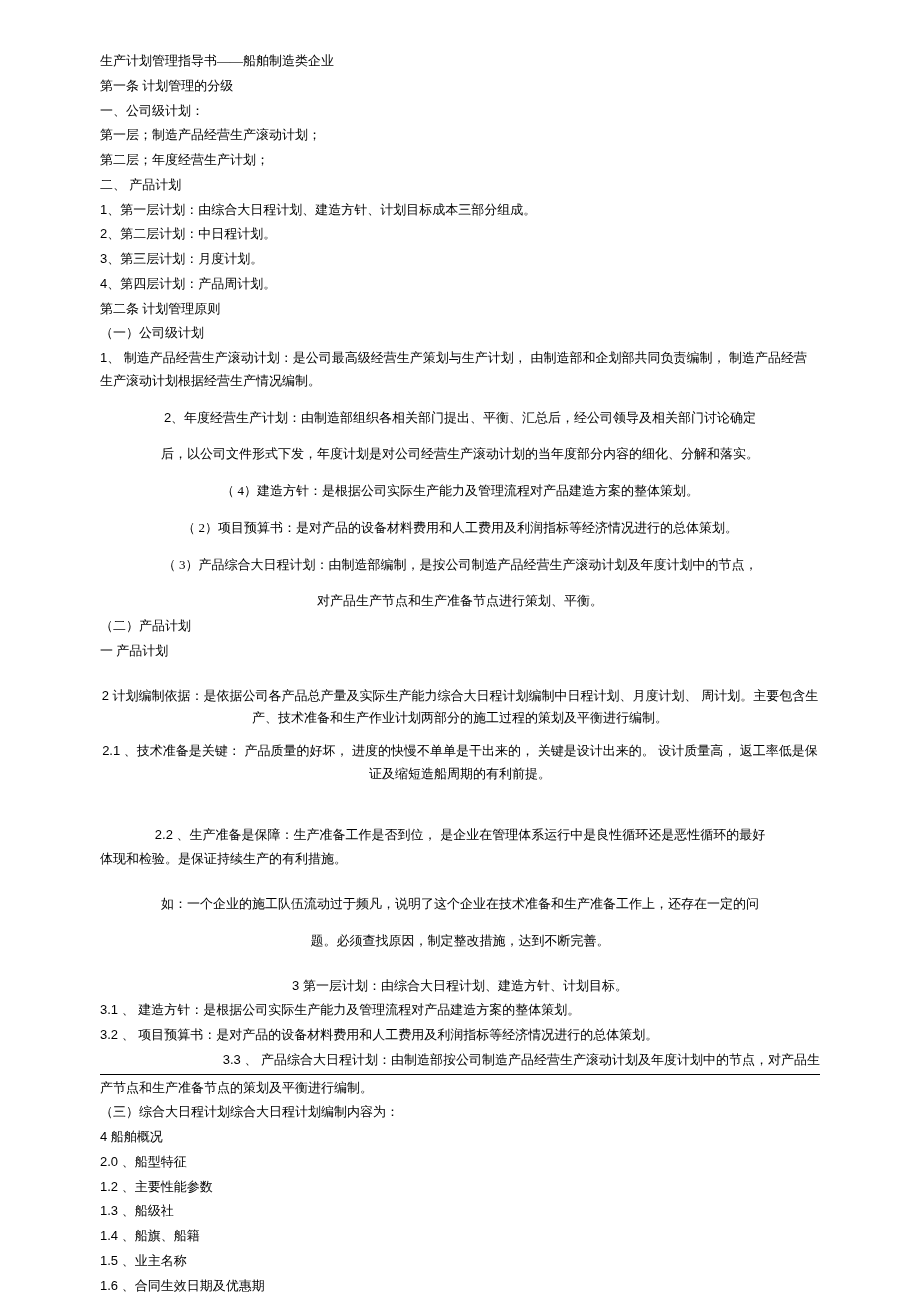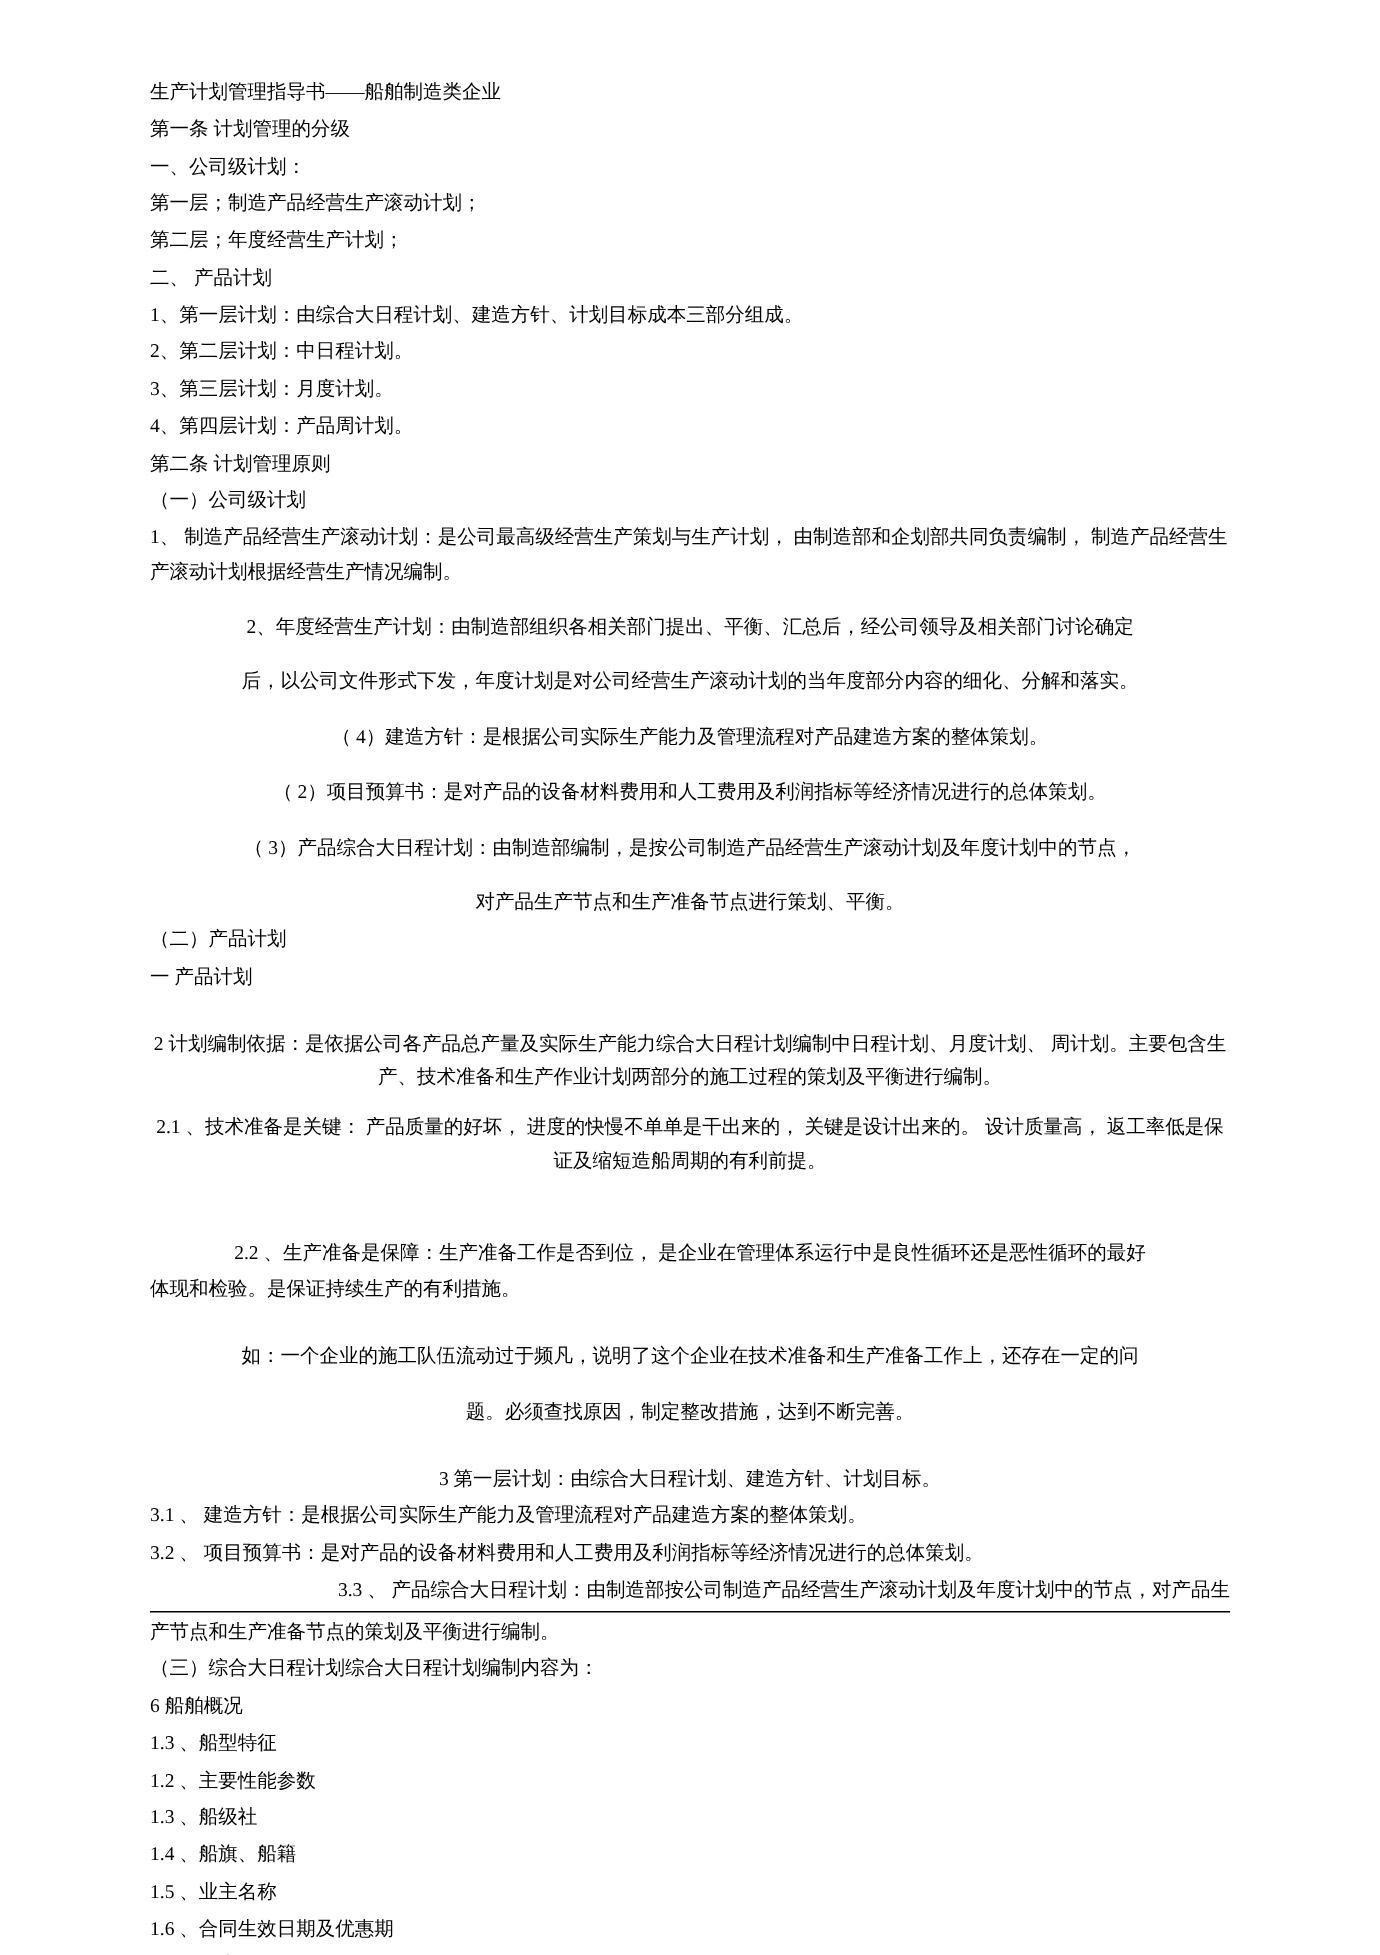--- a/index.html
+++ b/index.html
@@ -9,21 +9,21 @@
     color: #000;
     background: #fff;
     margin: 0;
     padding: 50px 100px 50px 100px;
     width: 920px;
     box-sizing: border-box;
   }
   .para { margin: 0 0 2px 0; }
   .spaced { margin-top: 14px; text-align: center; }
   .underlined { border-bottom: 1px solid #000; padding-bottom: 2px; text-align: right; }
-  .num { font-family: Liberation Serif, serif; }
+  .num { font-family: Liberation Sans, sans-serif; }
 </style>
 </head>
 <body>
 
 <p class="para">生产计划管理指导书——船舶制造类企业</p>
 <p class="para">第一条 计划管理的分级</p>
 <p class="para">一、公司级计划：</p>
 <p class="para">第一层；制造产品经营生产滚动计划；</p>
 <p class="para">第二层；年度经营生产计划；</p>
 <p class="para">二、  产品计划</p>
@@ -47,20 +47,20 @@
 <p class="para spaced" style="margin-top:38px"><span class="num">2.2 、生产准备是保障：生产准备工作是否到位，  是企业在管理体系运行中是良性循环还是恶性循环的最好</span></p>
 <p class="para">体现和检验。是保证持续生产的有利措施。</p>
 <p class="para spaced" style="margin-top:22px">如：一个企业的施工队伍流动过于频凡，说明了这个企业在技术准备和生产准备工作上，还存在一定的问</p>
 <p class="para spaced">题。必须查找原因，制定整改措施，达到不断完善。</p>
 <p class="para spaced" style="margin-top:22px"><span class="num">3 第一层计划：由综合大日程计划、建造方针、计划目标。</span></p>
 <p class="para"><span class="num">3.1 、    建造方针：是根据公司实际生产能力及管理流程对产品建造方案的整体策划。</span></p>
 <p class="para"><span class="num">3.2 、    项目预算书：是对产品的设备材料费用和人工费用及利润指标等经济情况进行的总体策划。</span></p>
 <p class="para underlined"><span class="num">3.3 、    产品综合大日程计划：由制造部按公司制造产品经营生产滚动计划及年度计划中的节点，对产品生</span></p>
 <p class="para">产节点和生产准备节点的策划及平衡进行编制。</p>
 <p class="para">（三）综合大日程计划综合大日程计划编制内容为：</p>
-<p class="para"><span class="num">6    船舶概况</span></p>
-<p class="para"><span class="num">1.3 、船型特征</span></p>
+<p class="para"><span class="num">4    船舶概况</span></p>
+<p class="para"><span class="num">2.0 、船型特征</span></p>
 <p class="para"><span class="num">1.2 、主要性能参数</span></p>
 <p class="para"><span class="num">1.3 、船级社</span></p>
 <p class="para"><span class="num">1.4 、船旗、船籍</span></p>
 <p class="para"><span class="num">1.5 、业主名称</span></p>
 <p class="para"><span class="num">1.6 、合同生效日期及优惠期</span></p>
 <p class="para"><span class="num">2建造要素</span></p>
 
 </body></html>

